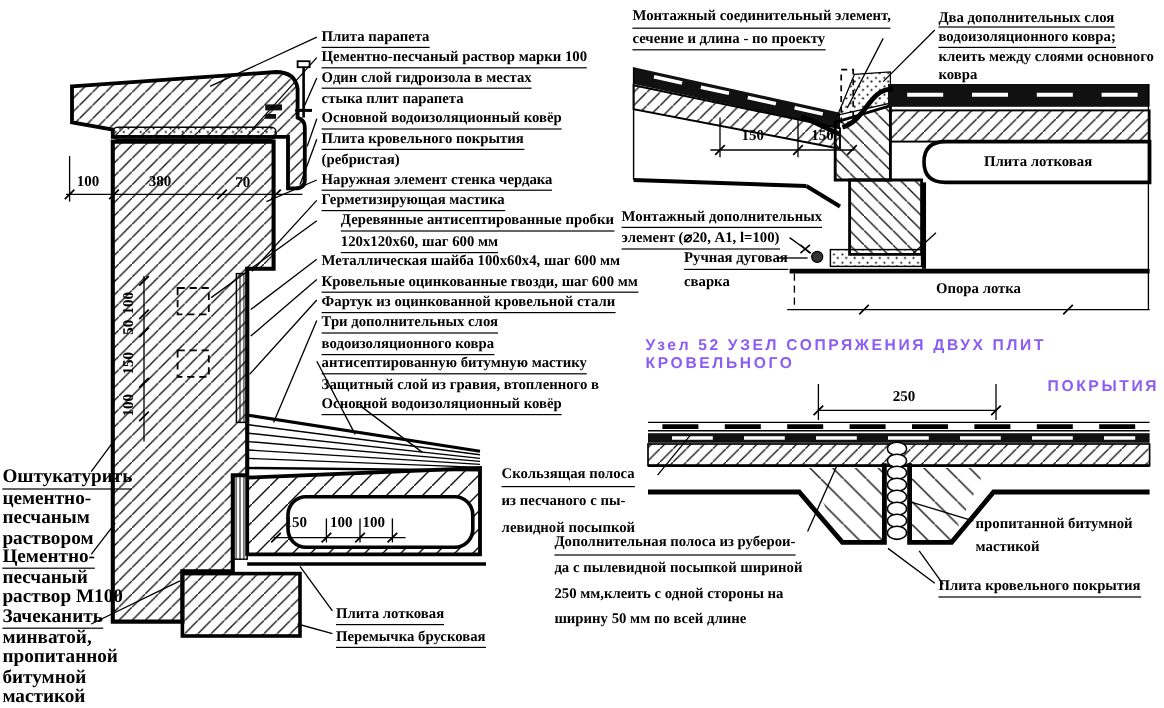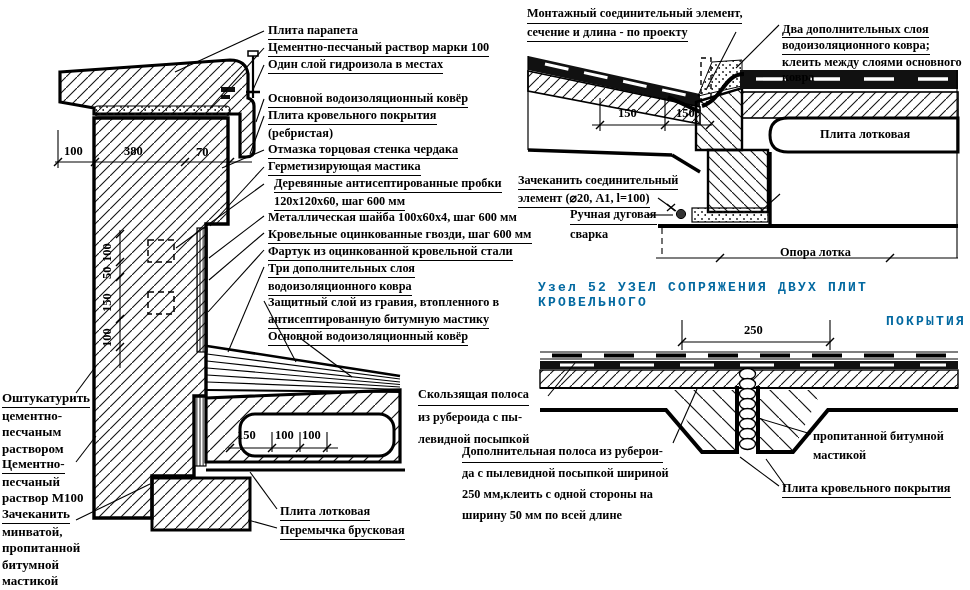--- a/index.html
+++ b/index.html
@@ -3,25 +3,25 @@
 <meta charset="utf-8">
 <style>
   html,body{margin:0;padding:0;background:#fff;}
   #stage{position:relative;width:970px;height:590px;background:#fff;overflow:hidden;
          font-family:"Liberation Serif",serif;}
   #art{position:absolute;left:0;top:0;}
   .lb{position:absolute;font:bold 12.3px "Liberation Serif",serif;color:#000;
       line-height:16.8px;white-space:nowrap;z-index:5;}
   .ln{display:block;}
   .u{border-bottom:1.4px solid #000;width:fit-content;padding-bottom:0px;}
-  .small{line-height:16.5px;font-size:13px;}
+  .small{line-height:16.5px;font-size:16px;}
   .dim{position:absolute;font:bold 12.5px "Liberation Serif",serif;color:#000;z-index:5;}
   .vdim{transform:rotate(-90deg);transform-origin:0 0;}
-  .title{position:absolute;font-family:Liberation Mono, monospace;font-weight:bold;
-         font-size:13px;letter-spacing:2.2px;color:#0369a1;z-index:5;}
+  .title{position:absolute;font-family:Liberation Sans, sans-serif;font-weight:bold;
+         font-size:13px;letter-spacing:2.2px;color:#8b5cf6;z-index:5;}
   .title .ln2{display:block;text-align:right;margin-top:4px;}
 </style>
 </head>
 <body>
 
 <div id="stage">
 
 <svg id="art" width="970" height="590" viewBox="0 0 970 590">
   <defs>
     <pattern id="h1" width="11" height="11" patternUnits="userSpaceOnUse">
@@ -265,54 +265,55 @@
 </svg>
 
 <div class="lb" style="left:268px;top:22px">
       <span class="ln u">Плита парапета</span>
     </div>
 <div class="lb" style="left:268px;top:39px">
       <span class="ln u">Цементно-песчаный раствор марки 100</span>
     </div>
 <div class="lb" style="left:268px;top:56px">
       <span class="ln u">Один слой гидроизола в местах</span>
+      <span class="ln">стыка плит парапета</span>
     </div>
 <div class="lb" style="left:268px;top:90px">
       <span class="ln u">Основной водоизоляционный ковёр</span>
     </div>
 <div class="lb" style="left:268px;top:107px">
       <span class="ln u">Плита кровельного покрытия</span>
       <span class="ln">(ребристая)</span>
     </div>
 <div class="lb" style="left:268px;top:141px">
-      <span class="ln u">Отмазка торцовая стенка чердака</span>
+      <span class="ln u">Наружная элемент стенка чердака</span>
     </div>
 <div class="lb" style="left:268px;top:158px">
       <span class="ln u">Герметизирующая мастика</span>
     </div>
-<div class="lb" style="left:274px;top:175px">
+<div class="lb" style="left:284px;top:175px">
       <span class="ln u">Деревянные антисептированные пробки</span>
       <span class="ln u">120х120х60, шаг 600 мм</span>
     </div>
 <div class="lb" style="left:268px;top:209px">
       <span class="ln">Металлическая шайба 100х60х4, шаг 600 мм</span>
     </div>
 <div class="lb" style="left:268px;top:226px">
       <span class="ln u">Кровельные оцинкованные гвозди, шаг 600 мм</span>
     </div>
 <div class="lb" style="left:268px;top:260px">
       <span class="ln u">Три дополнительных слоя</span>
       <span class="ln u">водоизоляционного ковра</span>
     </div>
 <div class="lb" style="left:268px;top:243px">
       <span class="ln u">Фартук из оцинкованной кровельной стали</span>
     </div>
 <div class="lb" style="left:268px;top:294px">
+      <span class="ln u">антисептированную битумную мастику</span>
       <span class="ln">Защитный слой из гравия, втопленного в</span>
-      <span class="ln u">антисептированную битумную мастику</span>
     </div>
 <div class="lb" style="left:268px;top:328px">
       <span class="ln u">Основной водоизоляционный ковёр</span>
     </div>
 
 <div class="lb small" style="left:2px;top:390px">
       <span class="ln u">Оштукатурить</span>
       <span class="ln">цементно-</span>
       <span class="ln">песчаным</span>
       <span class="ln">раствором</span>
@@ -325,58 +326,58 @@
 <div class="lb small" style="left:2px;top:506px">
       <span class="ln u">Зачеканить</span>
       <span class="ln">минватой,</span>
       <span class="ln">пропитанной</span>
       <span class="ln">битумной</span>
       <span class="ln">мастикой</span>
     </div>
 
 <div class="lb" style="left:418px;top:383px;line-height:22px">
       <span class="ln u">Скользящая полоса</span>
-      <span class="ln">из рубероида с пы-</span>
+      <span class="ln">из песчаного с пы-</span>
       <span class="ln">левидной посыпкой</span>
     </div>
 <div class="lb" style="left:462px;top:441px;line-height:21px">
       <span class="ln u">Дополнительная полоса из руберои-</span>
       <span class="ln">да с пылевидной посыпкой шириной</span>
       <span class="ln">250 мм,клеить с одной стороны на</span>
       <span class="ln">ширину 50 мм по всей длине</span>
     </div>
 <div class="lb" style="left:280px;top:503px">
       <span class="ln u">Плита лотковая</span>
     </div>
 <div class="lb" style="left:280px;top:522px">
       <span class="ln u">Перемычка брусковая</span>
     </div>
 
 <div class="lb" style="left:527px;top:5px;line-height:17.5px">
       <span class="ln u">Монтажный соединительный элемент,</span>
       <span class="ln u">сечение и длина - по проекту</span>
     </div>
-<div class="lb" style="left:782px;top:22px;line-height:15.3px">
+<div class="lb" style="left:782px;top:7px;line-height:15.3px">
       <span class="ln u">Два дополнительных слоя</span>
       <span class="ln u">водоизоляционного ковра;</span>
       <span class="ln">клеить между слоями основного</span>
       <span class="ln">ковра</span>
     </div>
 <div class="lb" style="left:820px;top:126px">
       <span class="ln">Плита лотковая</span>
     </div>
 <div class="lb" style="left:518px;top:172px;line-height:17px">
-      <span class="ln u">Зачеканить соединительный</span>
+      <span class="ln u">Монтажный дополнительных</span>
       <span class="ln u">элемент (⌀20, А1, l=100)</span>
     </div>
 <div class="lb" style="left:570px;top:205px;line-height:19px">
       <span class="ln u">Ручная дуговая</span>
       <span class="ln">сварка</span>
     </div>
-<div class="lb" style="left:780px;top:244px">
+<div class="lb" style="left:780px;top:232px">
       <span class="ln">Опора лотка</span>
     </div>
 
 <div class="title" style="left:538px;top:280px;width:428px">
   <span>Узел 52  УЗЕЛ СОПРЯЖЕНИЯ ДВУХ ПЛИТ КРОВЕЛЬНОГО</span>
   <span class="ln2">ПОКРЫТИЯ</span>
 </div>
 
 <div class="lb" style="left:813px;top:427px;line-height:19px">
       <span class="ln">пропитанной битумной</span>

